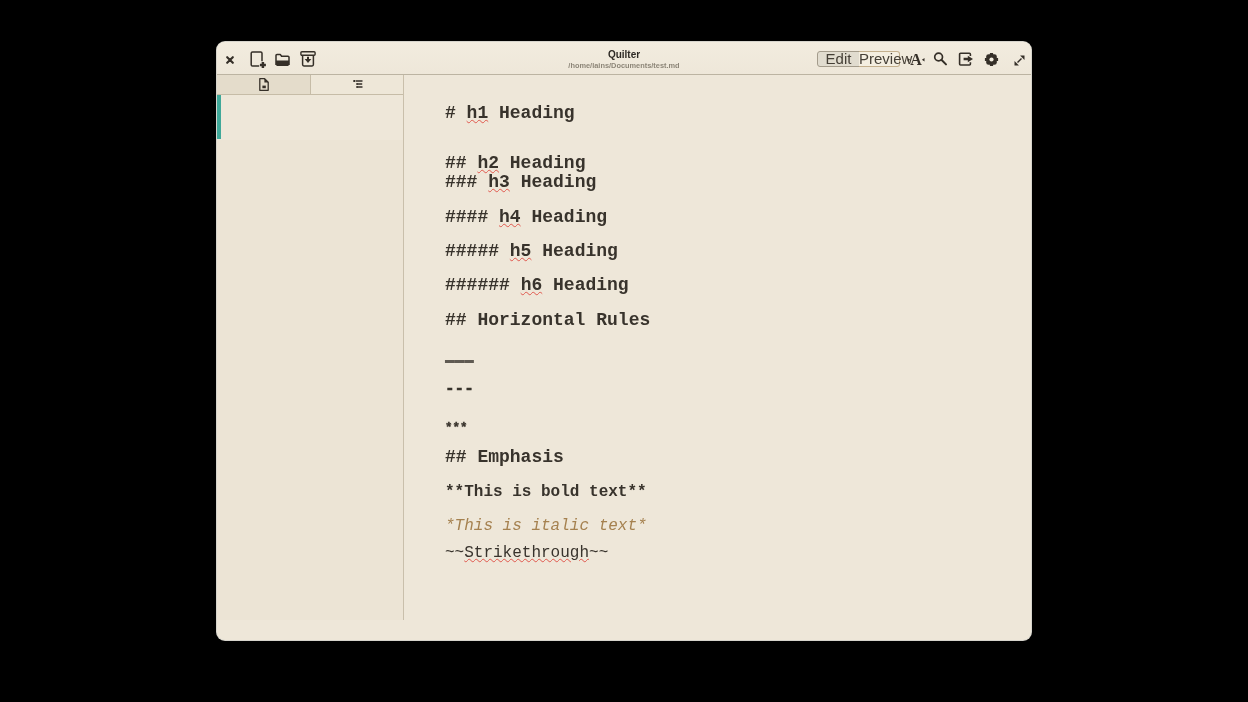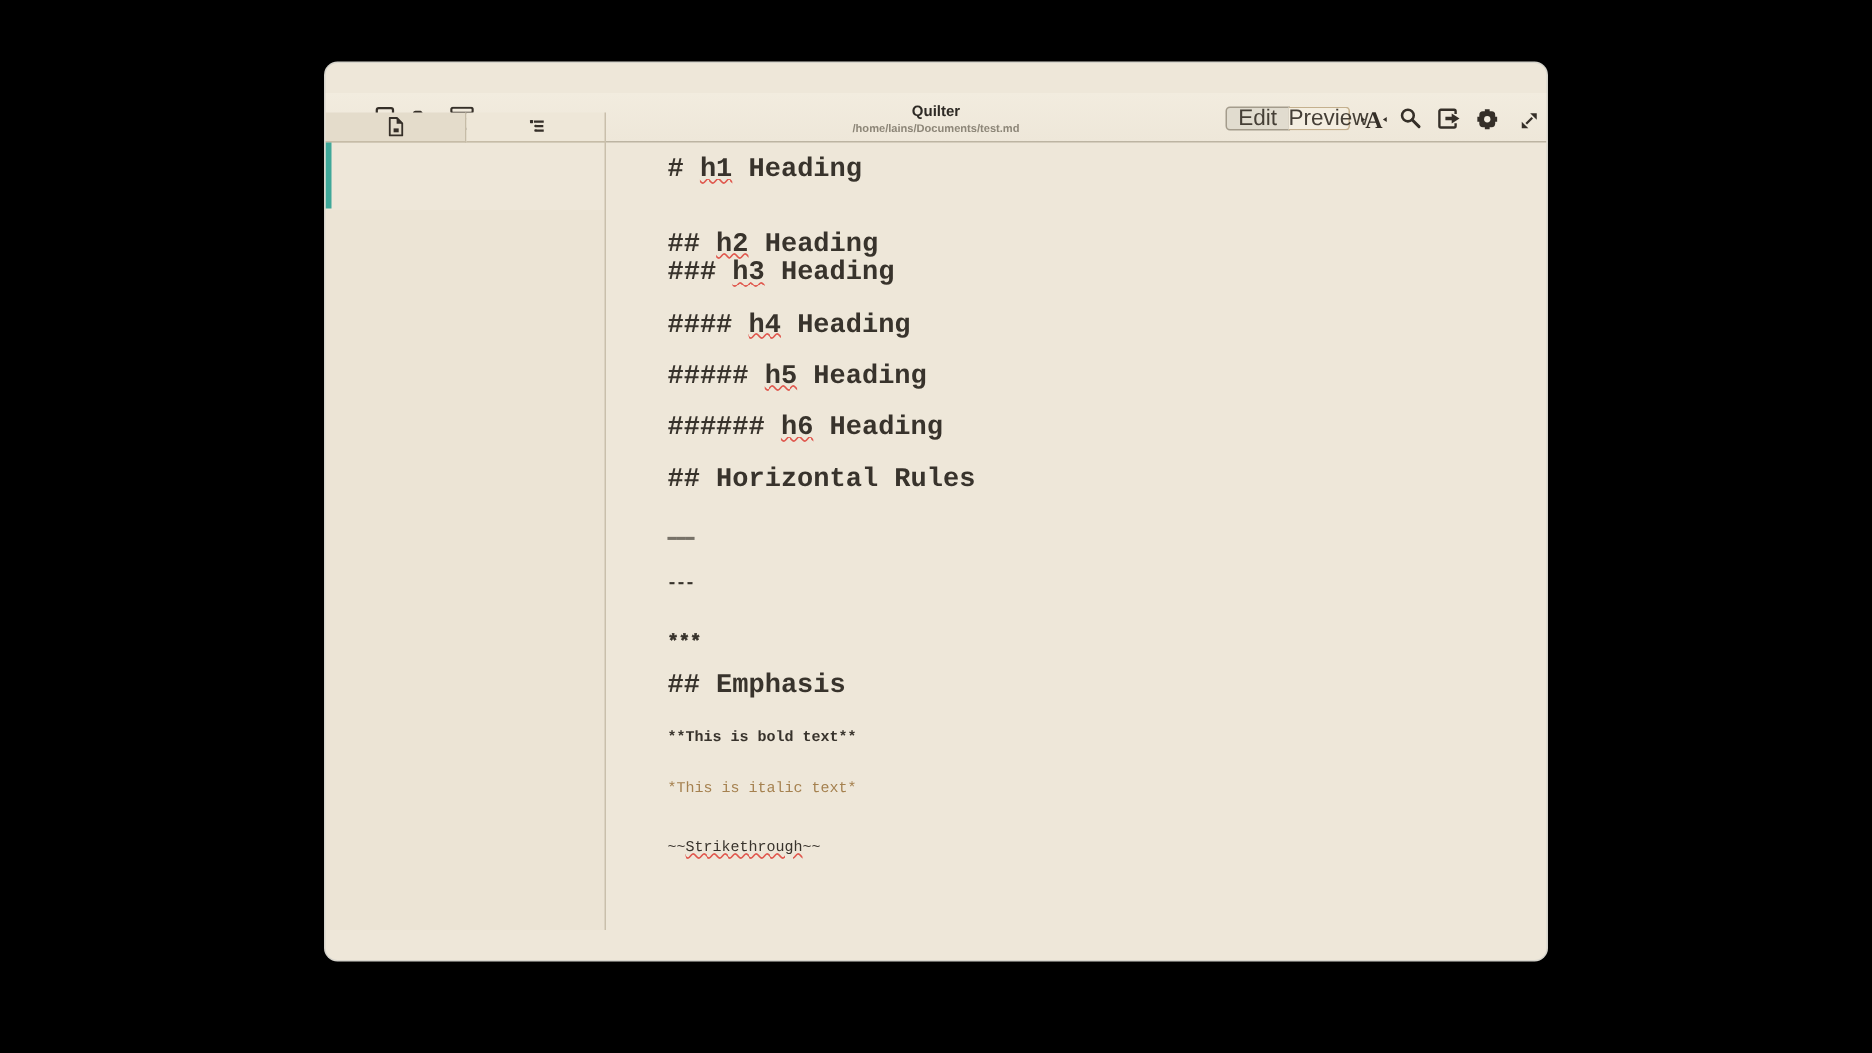--- a/index.html
+++ b/index.html
@@ -1,21 +1,21 @@
 <!DOCTYPE html>
 <html><head><meta charset="utf-8"><style>
 html,body{margin:0;padding:0;}
 body{width:1248px;height:702px;background:#000;position:relative;overflow:hidden;
  font-family:"Liberation Sans",sans-serif;}
 #win{position:absolute;left:217px;top:42px;width:814px;height:598px;background:#eee7d9;
  border-radius:8px;overflow:hidden;box-shadow:0 0 0 1px rgba(252,249,240,.85);}
 .abs{position:absolute;}
 
 #hb{left:0;top:0;width:814px;height:32px;background:linear-gradient(#f2ecdf,#eee7d9);
- border-bottom:1px solid #bcb4a2;margin-top:20px;}
+ border-bottom:1px solid #bcb4a2;}
 .hico{position:absolute;top:9px;}
 
 #btns{position:absolute;left:600px;top:9px;width:83px;height:16px;font-size:15px;color:#453f36;}
 #btnE{position:absolute;left:0;top:0;width:41px;height:14px;background:#e1dccf;border:1px solid #a49c8c;
  border-radius:3px 0 0 3px;text-align:center;line-height:14px;}
 #btnP{position:absolute;left:42px;top:0;width:40px;height:14px;background:#f4eee0;border:1px solid #c4b08e;
  border-left:none;border-radius:0 3px 3px 0;text-align:right;line-height:14px;}
 #subtitle{position:absolute;left:267px;top:19px;width:280px;text-align:center;color:#8d8678;
  font-size:7.4px;line-height:9px;font-weight:bold;}
 
@@ -26,25 +26,25 @@
 #accent{left:0;top:53px;width:4px;height:44px;background:#3fa899;}
 #sbrest{left:0;top:98px;width:186px;height:480px;background:#ece4d5;}
 #sbdiv{left:186px;top:33px;width:1px;height:545px;background:#c9bfab;}
 #ftitle{position:absolute;left:39px;top:9px;font-size:10px;color:#35312b;}
 #fsub{position:absolute;left:39px;top:29px;font-size:8.5px;color:#8b8477;}
 
 #status{left:0;top:578px;width:814px;height:20px;background:#f0e9db;border-top:1px solid #bcb4a2;
  font-size:9px;color:#57524a;}
 #fw{position:absolute;right:19px;top:5px;font-size:9px;color:#57524a;}
 
-.ln{position:absolute;left:228px;font-family:"Liberation Mono",monospace;font-size:10px;
+.ln{position:absolute;left:228px;font-family:"Liberation Mono",monospace;font-size:16px;
  line-height:17.2px;color:#38332c;white-space:pre;}
 .hd{font-size:18px;font-weight:bold;}
 .b{font-weight:bold;}
-.it{color:#a5814f;font-weight:normal;}
+.it{font-style:italic;color:#a5814f;font-weight:normal;}
 .u{text-shadow:0 -0.8px 0 currentColor,0 0.8px 0 currentColor;}
 .tk{-webkit-text-stroke:0.4px #38332c;}
 .sp{text-decoration:underline;text-decoration-style:wavy;text-decoration-color:#e0574d;
  text-decoration-thickness:1px;text-underline-offset:1px;}
 svg{display:block;}
 </style></head>
 <body>
 <div id="win">
   <div class="abs" id="hb">
     <svg class="hico" style="left:9px;top:14px" width="8" height="8" viewBox="0 0 8 8">
@@ -121,14 +121,14 @@
   <div class="abs ln hd" style="top:166.6px">#### <span class="sp">h4</span> Heading</div>
   <div class="abs ln hd" style="top:201.0px">##### <span class="sp">h5</span> Heading</div>
   <div class="abs ln hd" style="top:235.4px">###### <span class="sp">h6</span> Heading</div>
   <div class="abs ln hd" style="top:269.8px">## Horizontal Rules</div>
   <div class="abs ln b u" style="top:306.4px">___</div>
   <div class="abs ln b tk" style="top:338.6px">---</div>
   <div class="abs ln b tk" style="top:378.2px;font-size:12.5px">***</div>
   <div class="abs ln hd" style="top:407.4px">## Emphasis</div>
   <div class="abs ln b" style="top:441.8px">**This is bold text**</div>
   <div class="abs ln it" style="top:476.2px">*This is italic text*</div>
-  <div class="abs ln" style="top:515px">~~<span class="sp">Strikethrough</span>~~</div>
+  <div class="abs ln" style="top:503px">~~<span class="sp">Strikethrough</span>~~</div>
 </div>
 
 </body></html>

